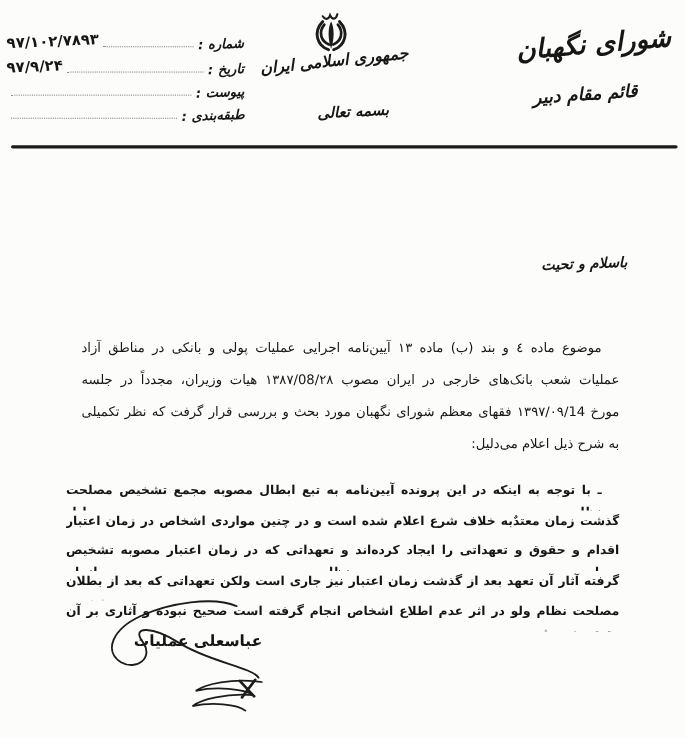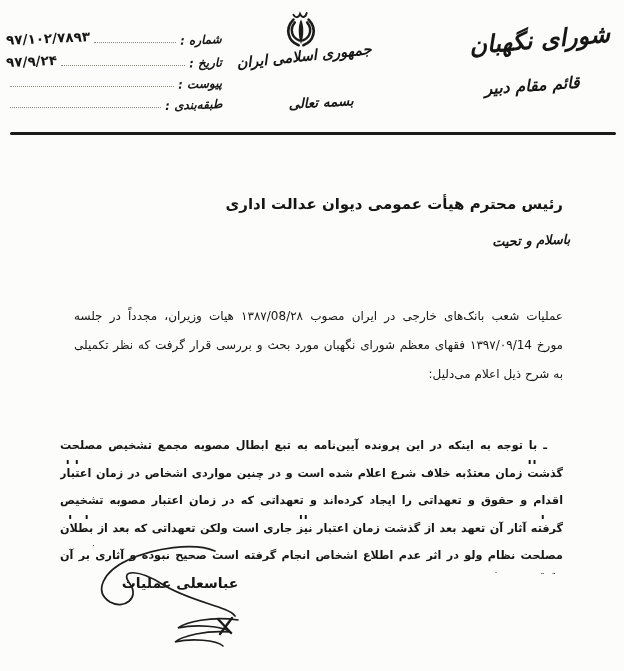--- a/index.html
+++ b/index.html
@@ -88,24 +88,24 @@
     <path class="ink" d="M17.5,38 c-11,-4 -15,-17 -5.5,-27" stroke-width="2.8"></path>
   </svg>
   <div class="country">جمهوری اسلامی ایران</div>
   <div class="bismillah">بسمه تعالی</div>
 
   <div class="org-title">شورای نگهبان</div>
   <div class="org-office">قائم مقام دبیر</div>
 
   <div class="divider"></div>
 
-  <div class="recipient">رئیس محترم هیأت عمومی دیوان عدالت اداری</div>
   <div class="salutation">باسلام و تحیت</div>
 
   <div class="para p1">
+    <div class="pline first">موضوع ماده ٤ و بند (ب) ماده ١٣ آیین‌نامه اجرایی عملیات پولی و بانکی در مناطق آزاد</div>
     <div class="pline">عملیات شعب بانک‌های خارجی در ایران مصوب ١٣٨٧/08/٢٨ هیات وزیران، مجدداً در جلسه</div>
     <div class="pline">مورخ ١٣٩٧/٠٩/14 فقهای معظم شورای نگهبان مورد بحث و بررسی قرار گرفت که نظر تکمیلی</div>
     <div class="pline last">به شرح ذیل اعلام می‌دلیل:</div>
   </div>
 
   <div class="para p2">
     <div class="pline first">ـ با توجه به اینکه در این پرونده آیین‌نامه به تبع ابطال مصوبه مجمع تشخیص مصلحت نظام به دلیل</div>
     <div class="pline">گذشت زمان معتدٌبه خلاف شرع اعلام شده است و در چنین مواردی اشخاص در زمان اعتبار مصوبه مجمع،</div>
     <div class="pline">اقدام و حقوق و تعهداتی را ایجاد کرده‌اند و تعهداتی که در زمان اعتبار مصوبه تشخیص مصلحت نظام انجام</div>
     <div class="pline">گرفته آثار آن تعهد بعد از گذشت زمان اعتبار نیز جاری است ولکن تعهداتی که بعد از بطلان مصوبه تشخیص</div>

